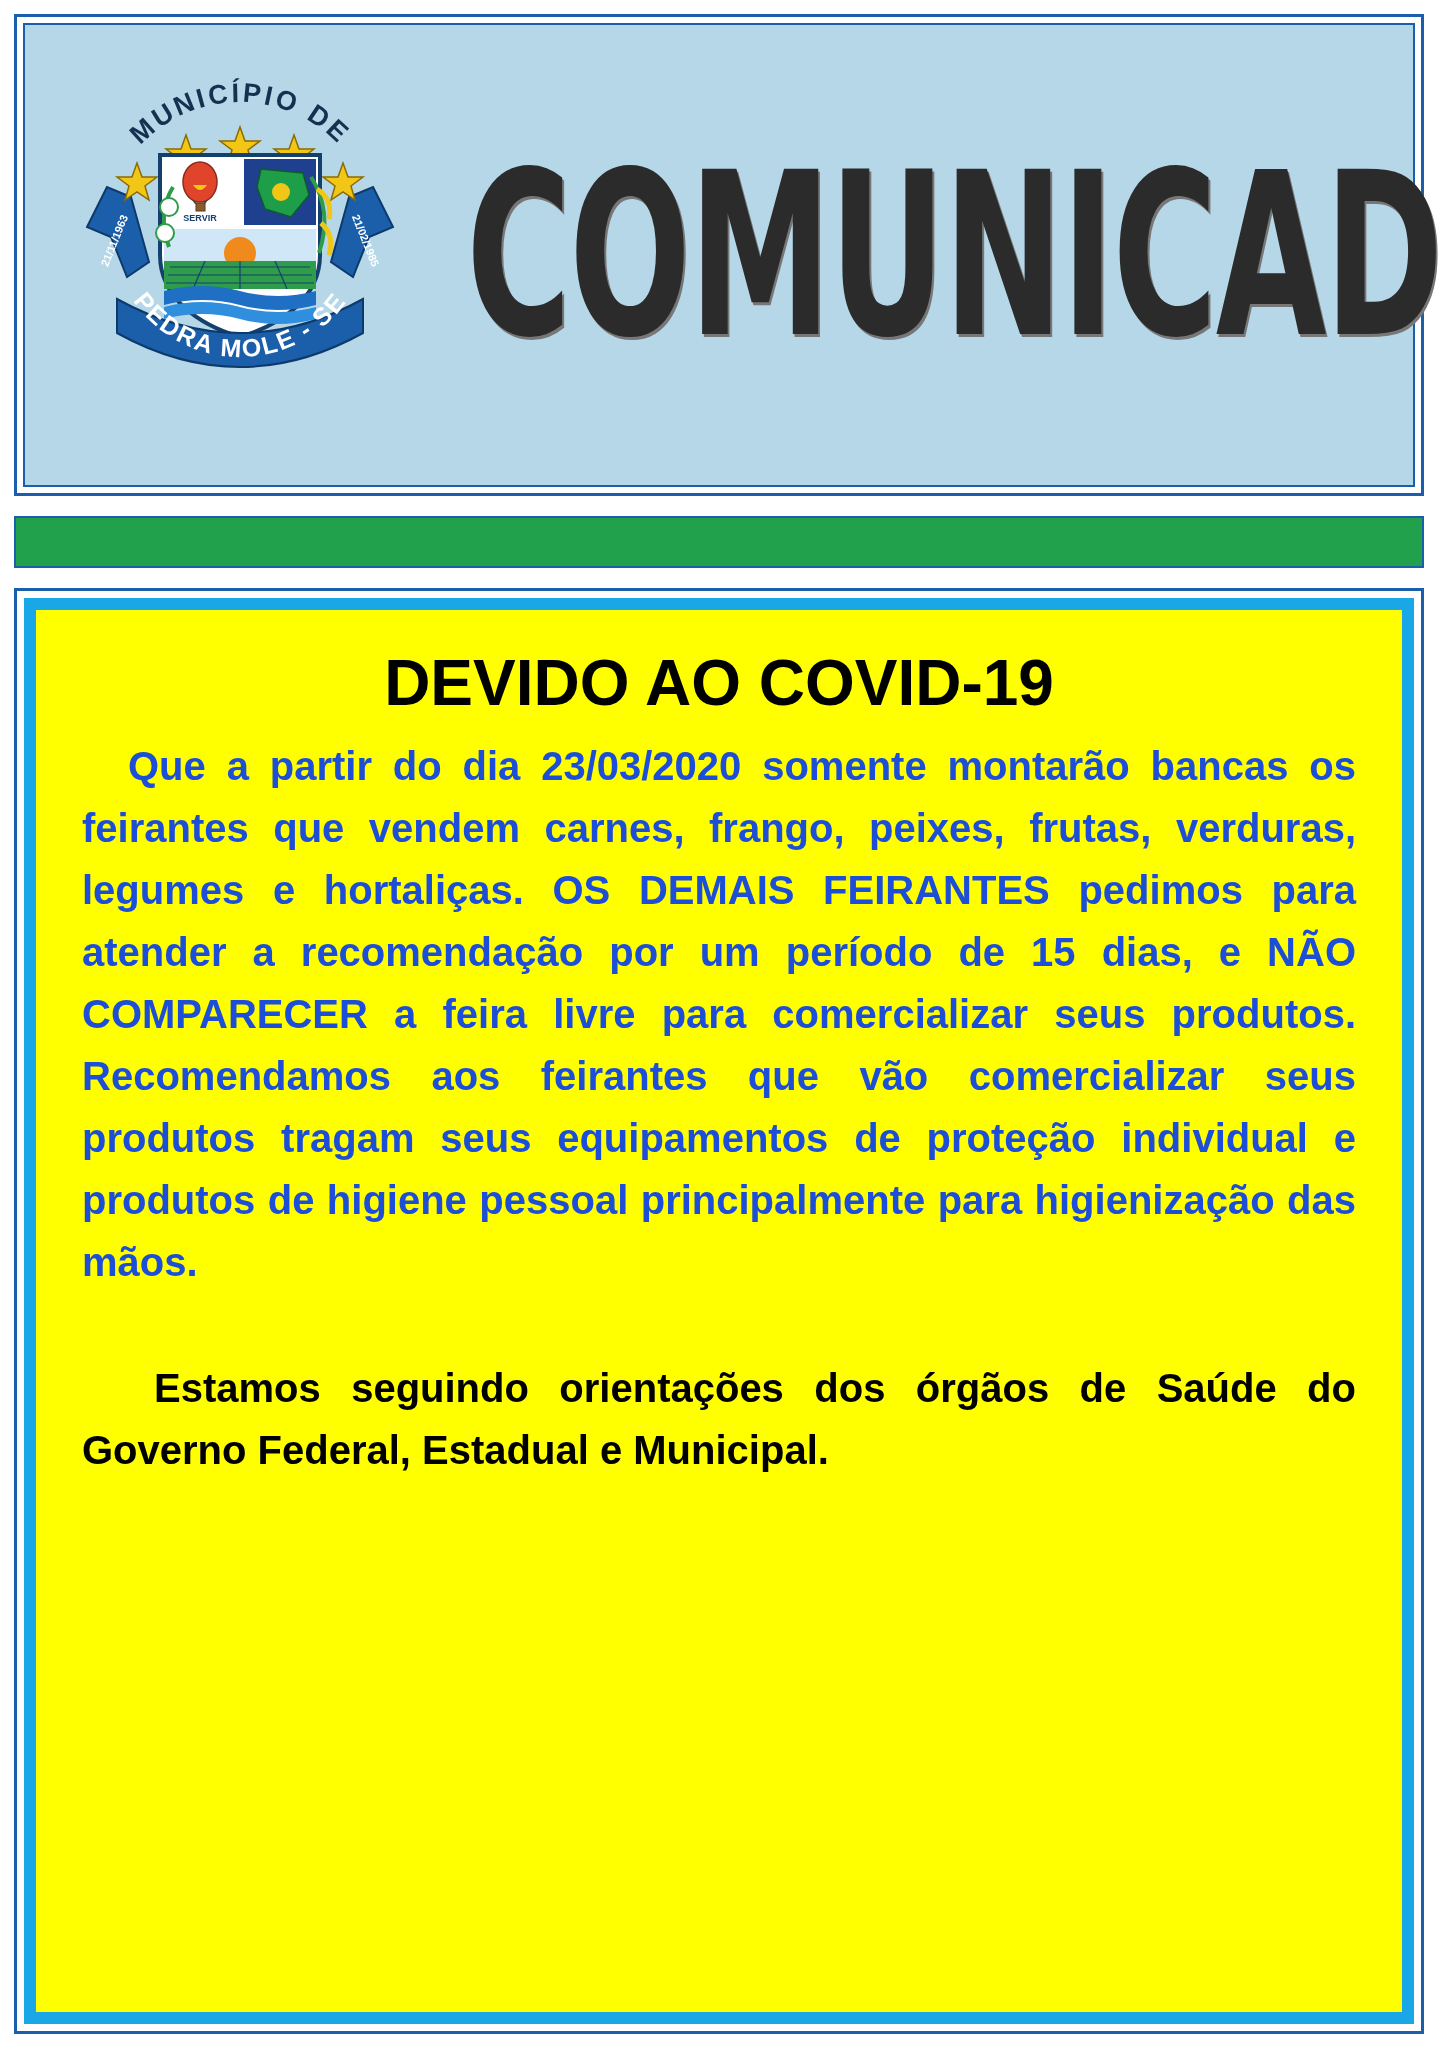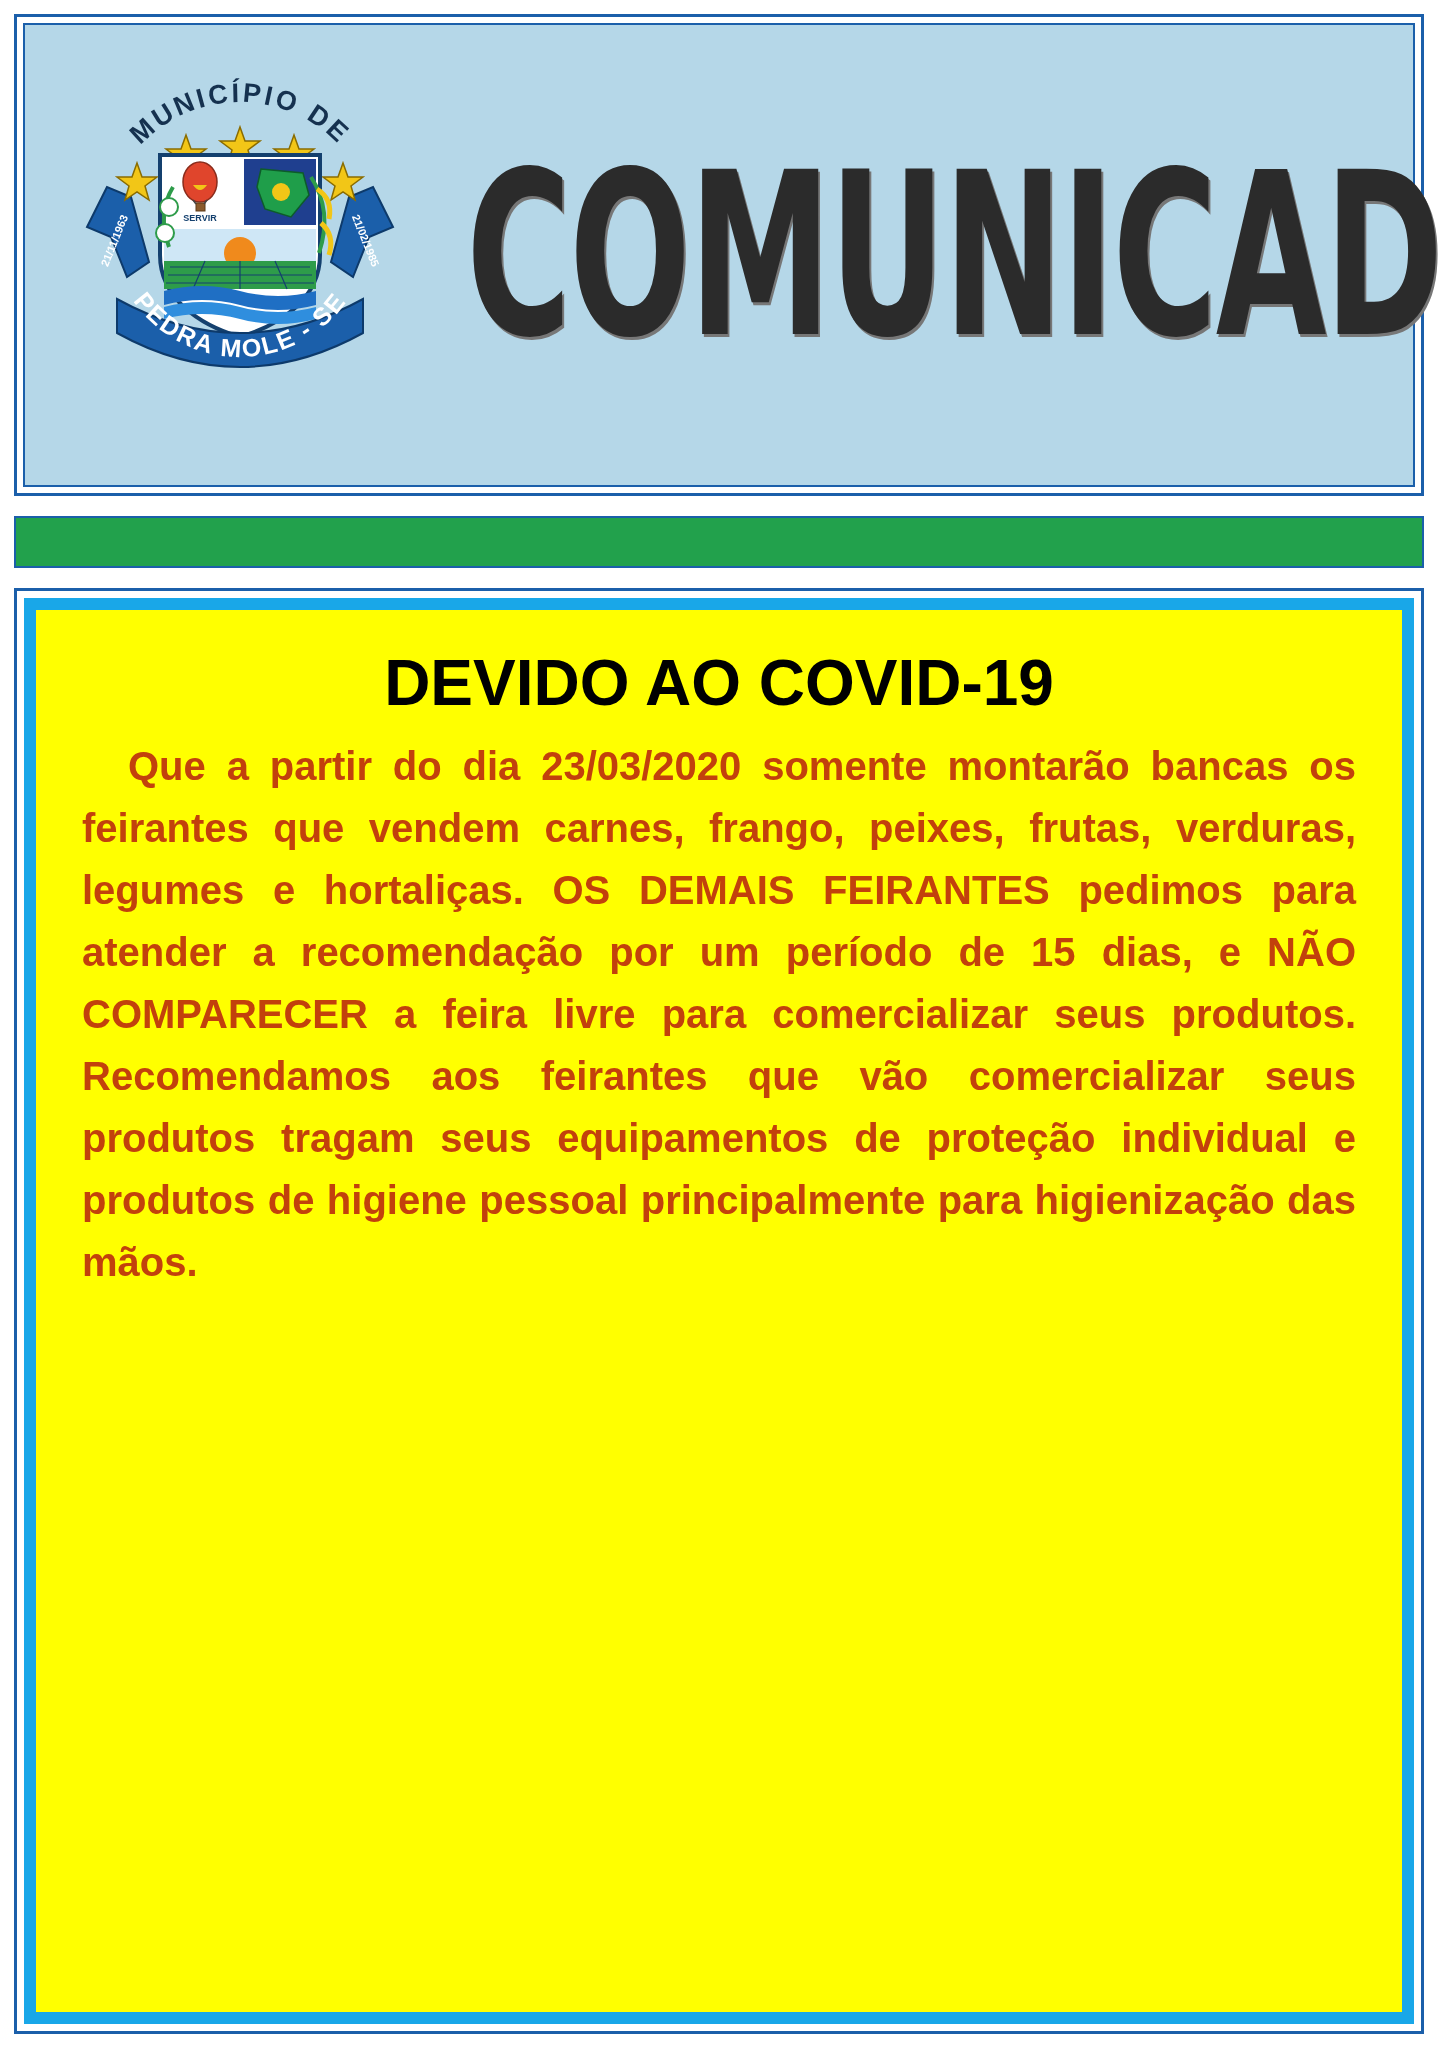--- a/index.html
+++ b/index.html
@@ -129,21 +129,21 @@
     color: #000000;
     margin: 0 0 16px 0;
   }
   .notice-body {
     text-align: justify;
     text-align-last: justify;
     font-family: "Liberation Sans", sans-serif;
     font-weight: bold;
     font-size: 40px;
     line-height: 1.55;
-    color: #c2410c;
+    color: #1d4ed8;
     text-indent: 46px;
     margin: 0;
     hyphens: none;
   }
   .notice-body.last-left {
     text-align-last: left;
   }
   .notice-gap { height: 64px; }
   .notice-closing {
     text-align: justify;
@@ -246,17 +246,18 @@
   </div>
 
   <div class="green-bar"></div>
 
   <div class="notice-outer">
     <div class="notice-mid">
       <div class="notice-inner">
         <div class="notice-title">DEVIDO AO COVID-19</div>
         <p class="notice-body last-left">Que a partir do dia 23/03/2020 somente montarão bancas os feirantes que vendem carnes, frango, peixes, frutas, verduras, legumes e hortaliças. OS DEMAIS FEIRANTES pedimos para atender a recomendação por um período de 15 dias, e NÃO COMPARECER a feira livre para comercializar seus produtos. Recomendamos aos feirantes que vão comercializar seus produtos tragam seus equipamentos de proteção individual e produtos de higiene pessoal principalmente para higienização das mãos.</p>
         <div class="notice-gap"></div>
+        <p class="notice-closing">Estamos seguindo orientações dos órgãos de Saúde do Governo Federal, Estadual e Municipal.</p>
       </div>
     </div>
   </div>
 
 </div>
 
 </body></html>

